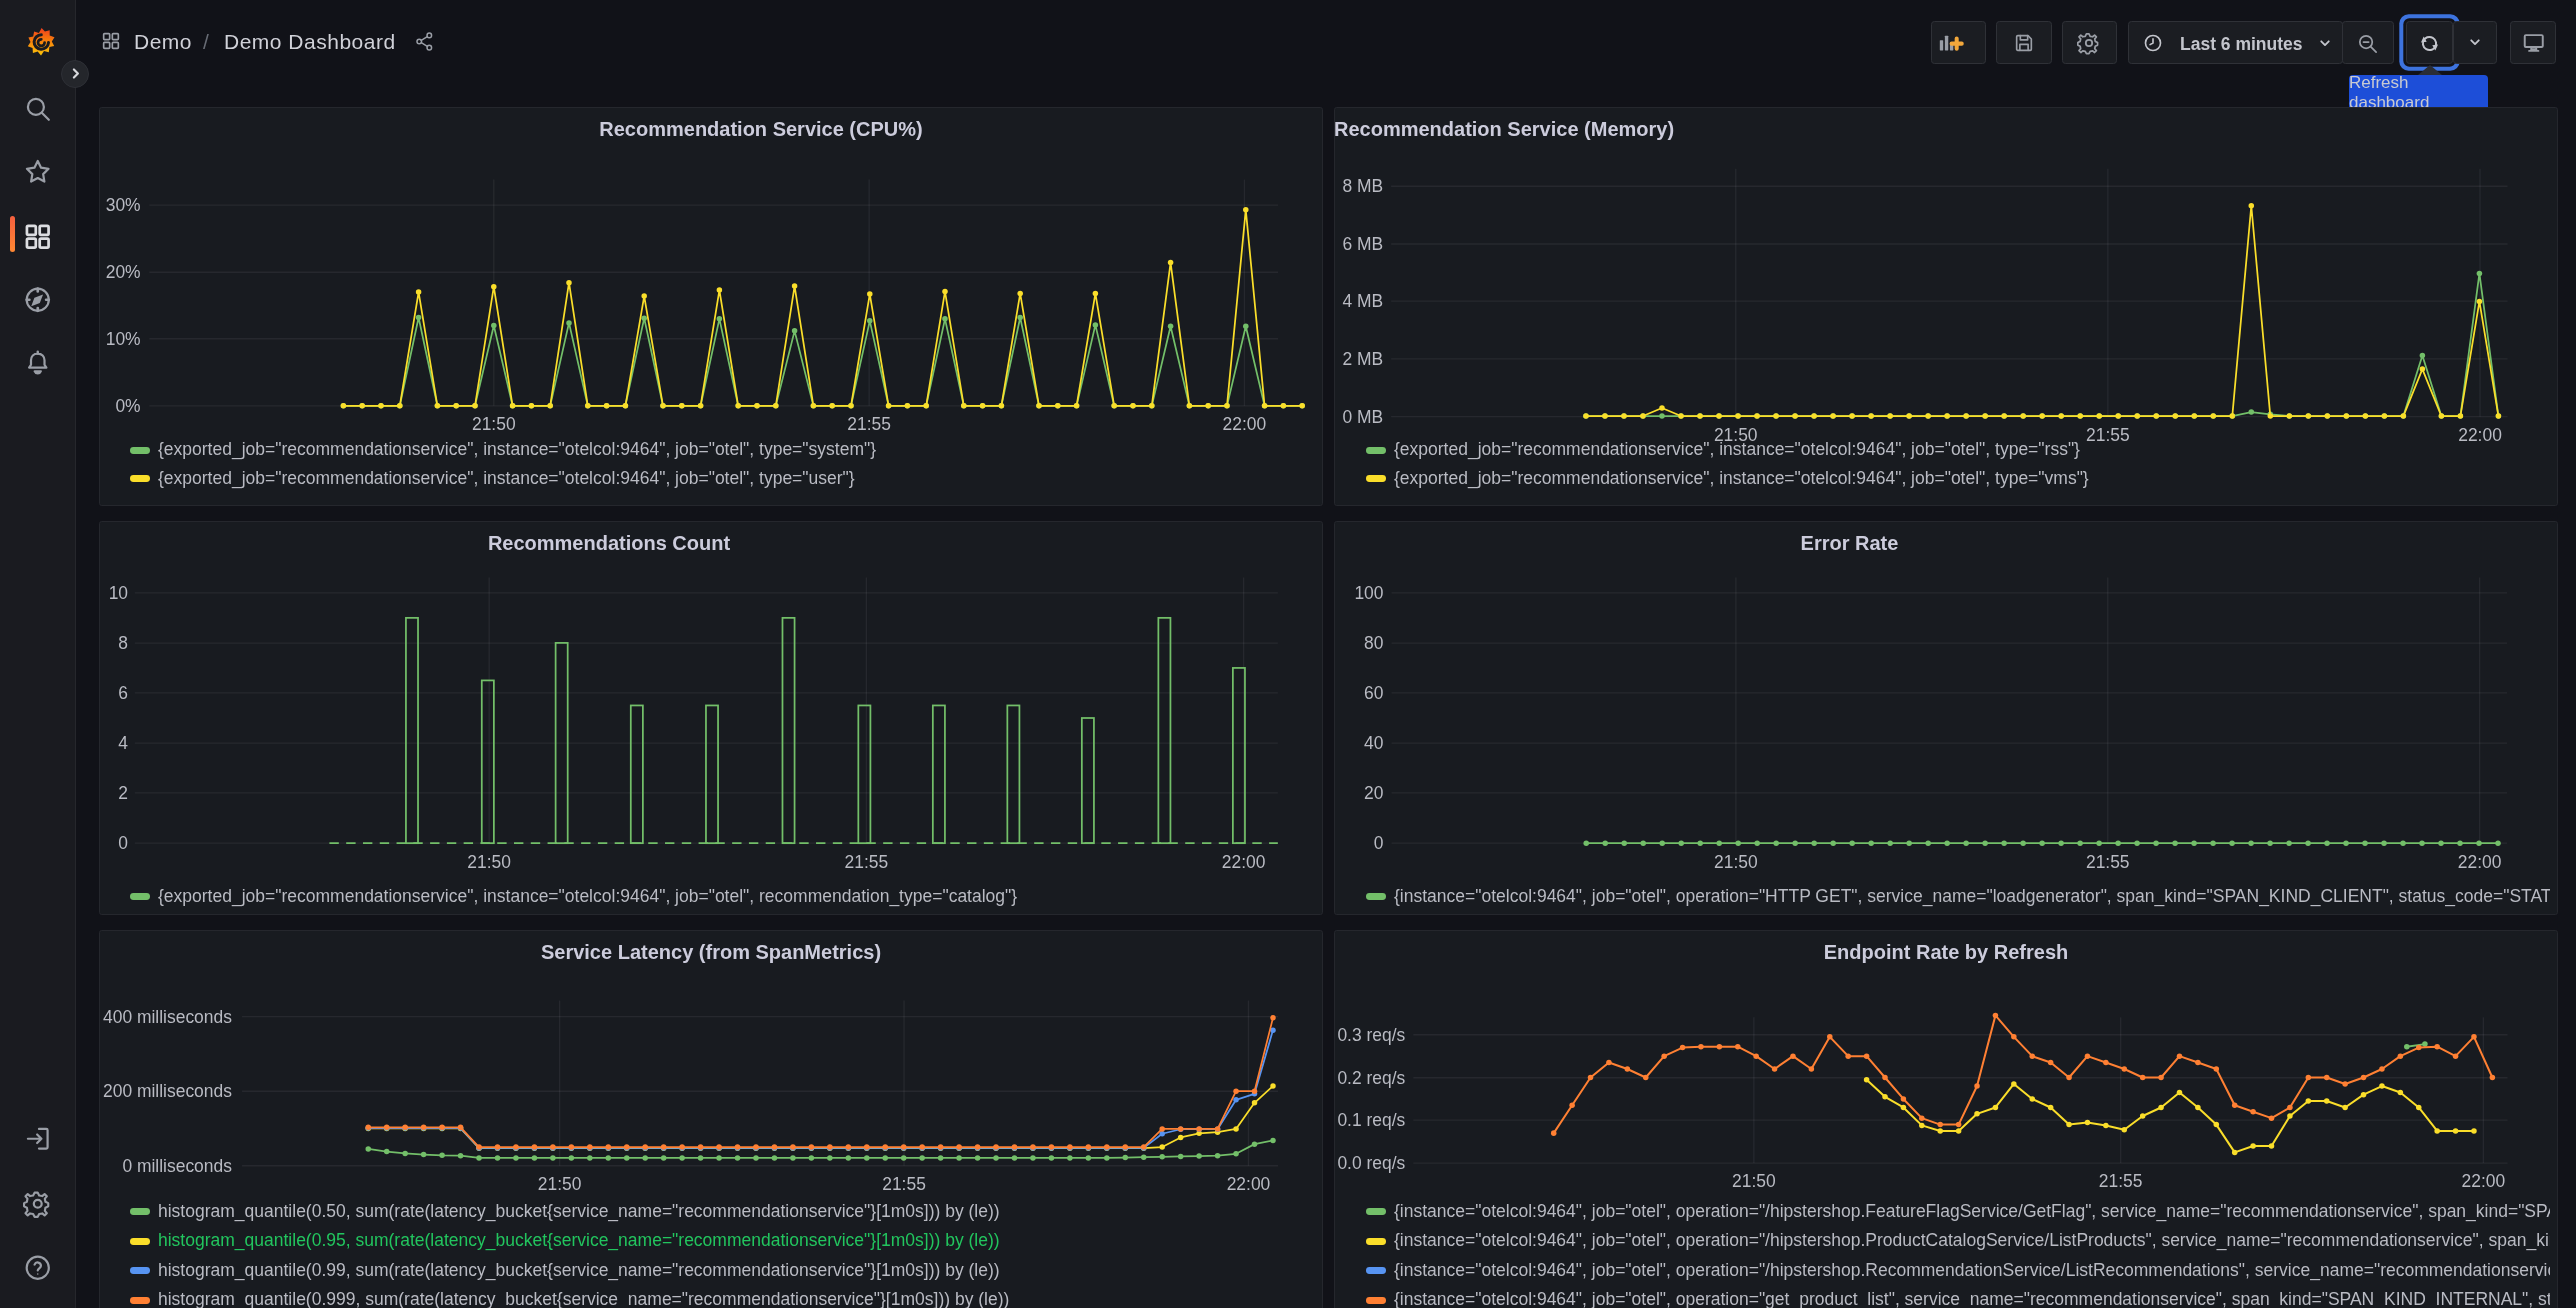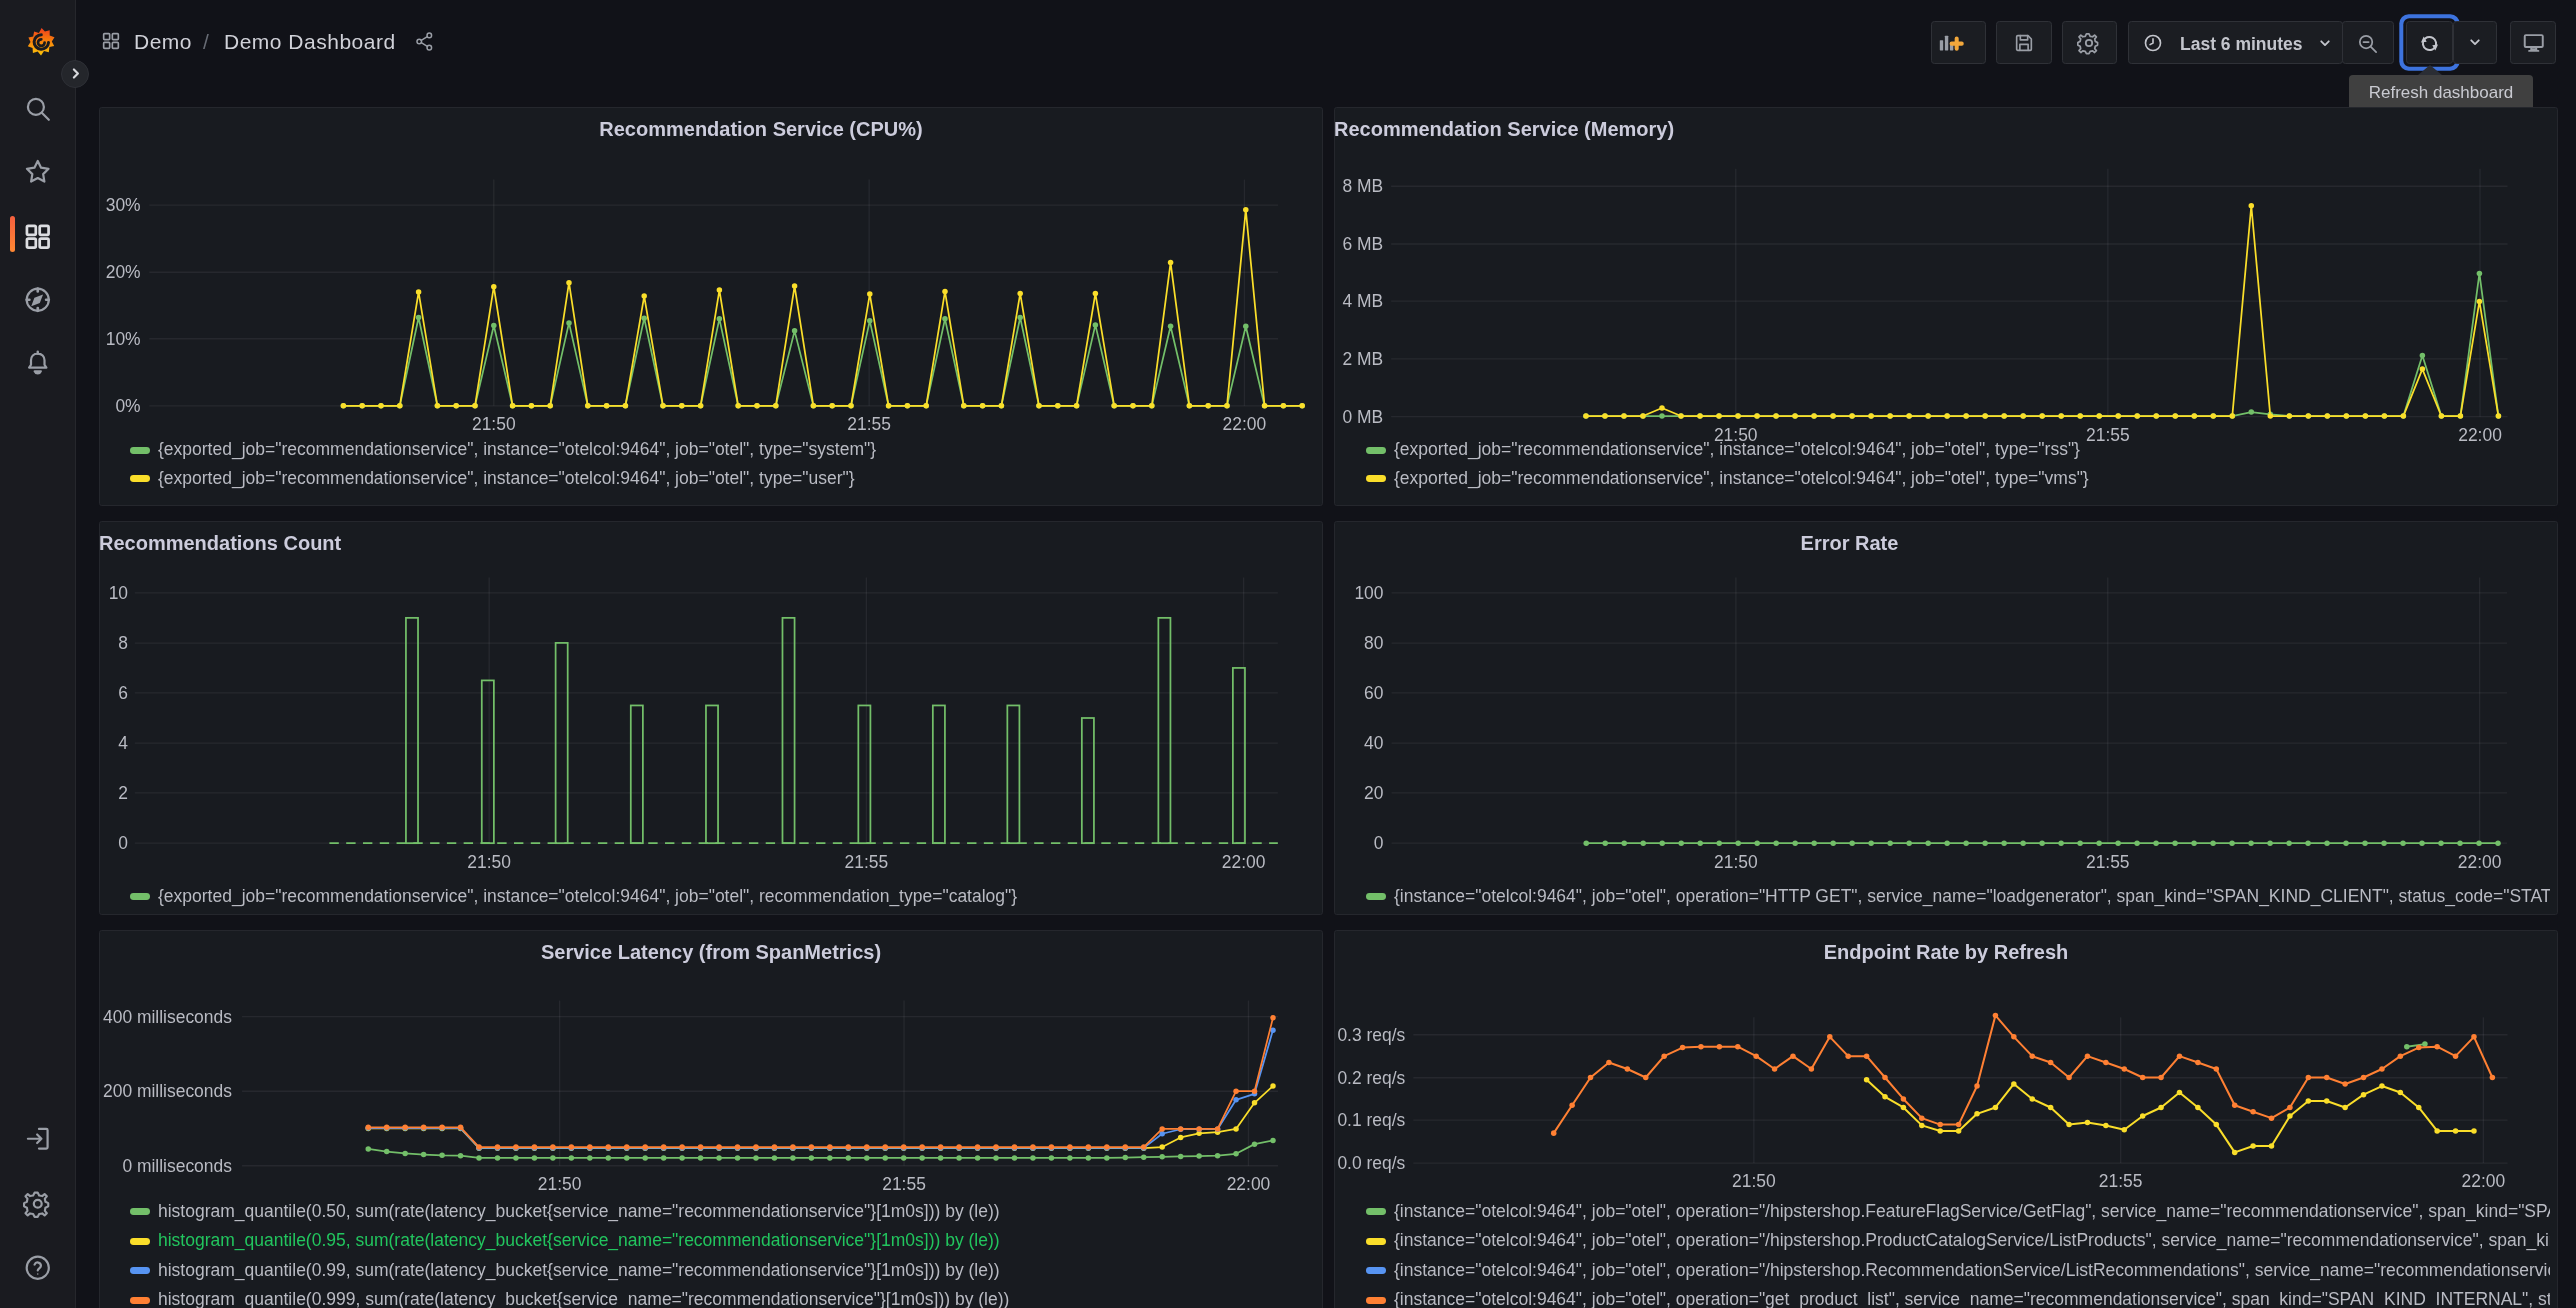--- a/index.html
+++ b/index.html
@@ -119,21 +119,21 @@
 <div class="btn" style="left:2453px;width:44px"></div>
 <svg style="position:absolute;left:2465px;top:32px" width="20" height="20" viewBox="0 0 24 24" fill="none" stroke="#c3c5cc" stroke-width="2.2" stroke-linecap="round" stroke-linejoin="round">
     <path d="M7.5 10l4.5 4.5L16.5 10"></path>
   </svg>
 <div class="btn" style="left:2510px;width:46px"></div>
 <svg style="position:absolute;left:2522px;top:31px" width="23.5" height="23.5" viewBox="0 0 24 24" fill="none" stroke="#9a9ea6" stroke-width="1.8" stroke-linecap="round" stroke-linejoin="round">
     <rect x="2.8" y="4.2" width="18.4" height="12.2" rx="1.2" stroke-width="2"></rect>
     <path d="M9.8 16.4L9.2 18.6h5.6l-.6-2.2z"></path>
     <path d="M7.2 20.3h9.6" stroke-width="1.8"></path>
   </svg>
-<div style="position:absolute;left:2349px;top:75px;width:184px;height:36px;background:#404040;border-radius:4px;display:flex;align-items:center;justify-content:center;font-size:17px;color:#c9cad1">Refresh dashboard</div>
+<div style="position:absolute;left:2349px;top:75px;width:139px;height:36px;background:#1d4ed8;border-radius:4px;display:flex;align-items:center;justify-content:center;font-size:17px;color:#c9cad1">Refresh dashboard</div>
 <div style="position:absolute;left:2418px;top:65px;width:0;height:0;border-left:12px solid transparent;border-right:12px solid transparent;border-bottom:10.7px solid #2a2d34"></div>
 <div class="panel" style="left:99px;top:107px;width:1224px;height:399px"></div>
 <div style="position:absolute;left:99px;top:118px;width:1324px;text-align:center;font-size:20px;font-weight:bold;color:#ccccdc">Recommendation Service (CPU%)</div>
 <svg style="position:absolute;left:99px;top:107px" width="1224" height="399" font-family="Liberation Sans, sans-serif" viewBox="0 0 1823 594">
     <line x1="75" y1="146" x2="1756" y2="146" stroke="rgba(204,204,220,0.08)" stroke-width="2"></line>
     <line x1="75" y1="246" x2="1756" y2="246" stroke="rgba(204,204,220,0.08)" stroke-width="2"></line>
     <line x1="75" y1="345" x2="1756" y2="345" stroke="rgba(204,204,220,0.08)" stroke-width="2"></line>
     <line x1="75" y1="445" x2="1756" y2="445" stroke="rgba(204,204,220,0.08)" stroke-width="2"></line>
     <line x1="588" y1="108" x2="588" y2="445" stroke="rgba(204,204,220,0.08)" stroke-width="2"></line>
     <line x1="1147" y1="108" x2="1147" y2="445" stroke="rgba(204,204,220,0.08)" stroke-width="2"></line>
@@ -374,21 +374,21 @@
     <circle cx="1648.5" cy="460.1" r="4.1" fill="#FADE2A"></circle>
     <circle cx="1676.8" cy="460.1" r="4.1" fill="#FADE2A"></circle>
     <circle cx="1705.1" cy="289.4" r="4.1" fill="#FADE2A"></circle>
     <circle cx="1733.4" cy="460.1" r="4.1" fill="#FADE2A"></circle>
   </svg>
 <div style="position:absolute;left:1366px;top:447px;width:19.5px;height:6.7px;border-radius:3.4px;background:#73BF69"></div>
 <div style="position:absolute;left:1394px;top:439px;width:1156px;height:21.5px;overflow:hidden;white-space:nowrap;font-size:17.5px;color:#b9bbc3">{exported_job="recommendationservice", instance="otelcol:9464", job="otel", type="rss"}</div>
 <div style="position:absolute;left:1366px;top:475px;width:19.5px;height:6.7px;border-radius:3.4px;background:#FADE2A"></div>
 <div style="position:absolute;left:1394px;top:468px;width:1156px;height:21.5px;overflow:hidden;white-space:nowrap;font-size:17.5px;color:#b9bbc3">{exported_job="recommendationservice", instance="otelcol:9464", job="otel", type="vms"}</div>
 <div class="panel" style="left:99px;top:521px;width:1224px;height:394px"></div>
-<div style="position:absolute;left:99px;top:532px;width:1020px;text-align:left;font-size:20px;font-weight:bold;color:#ccccdc">Recommendations Count</div>
+<div style="position:absolute;left:99px;top:532px;width:1020px;text-align:center;font-size:20px;font-weight:bold;color:#ccccdc">Recommendations Count</div>
 <svg style="position:absolute;left:99px;top:521px" width="1224" height="394" font-family="Liberation Sans, sans-serif" viewBox="0 0 1823 587">
     <line x1="53" y1="107" x2="1756" y2="107" stroke="rgba(204,204,220,0.08)" stroke-width="2"></line>
     <line x1="53" y1="182" x2="1756" y2="182" stroke="rgba(204,204,220,0.08)" stroke-width="2"></line>
     <line x1="53" y1="256" x2="1756" y2="256" stroke="rgba(204,204,220,0.08)" stroke-width="2"></line>
     <line x1="53" y1="331" x2="1756" y2="331" stroke="rgba(204,204,220,0.08)" stroke-width="2"></line>
     <line x1="53" y1="405" x2="1756" y2="405" stroke="rgba(204,204,220,0.08)" stroke-width="2"></line>
     <line x1="53" y1="480" x2="1756" y2="480" stroke="rgba(204,204,220,0.08)" stroke-width="2"></line>
     <line x1="581" y1="84" x2="581" y2="480" stroke="rgba(204,204,220,0.08)" stroke-width="2"></line>
     <line x1="1143" y1="84" x2="1143" y2="480" stroke="rgba(204,204,220,0.08)" stroke-width="2"></line>
     <line x1="1705" y1="84" x2="1705" y2="480" stroke="rgba(204,204,220,0.08)" stroke-width="2"></line>

